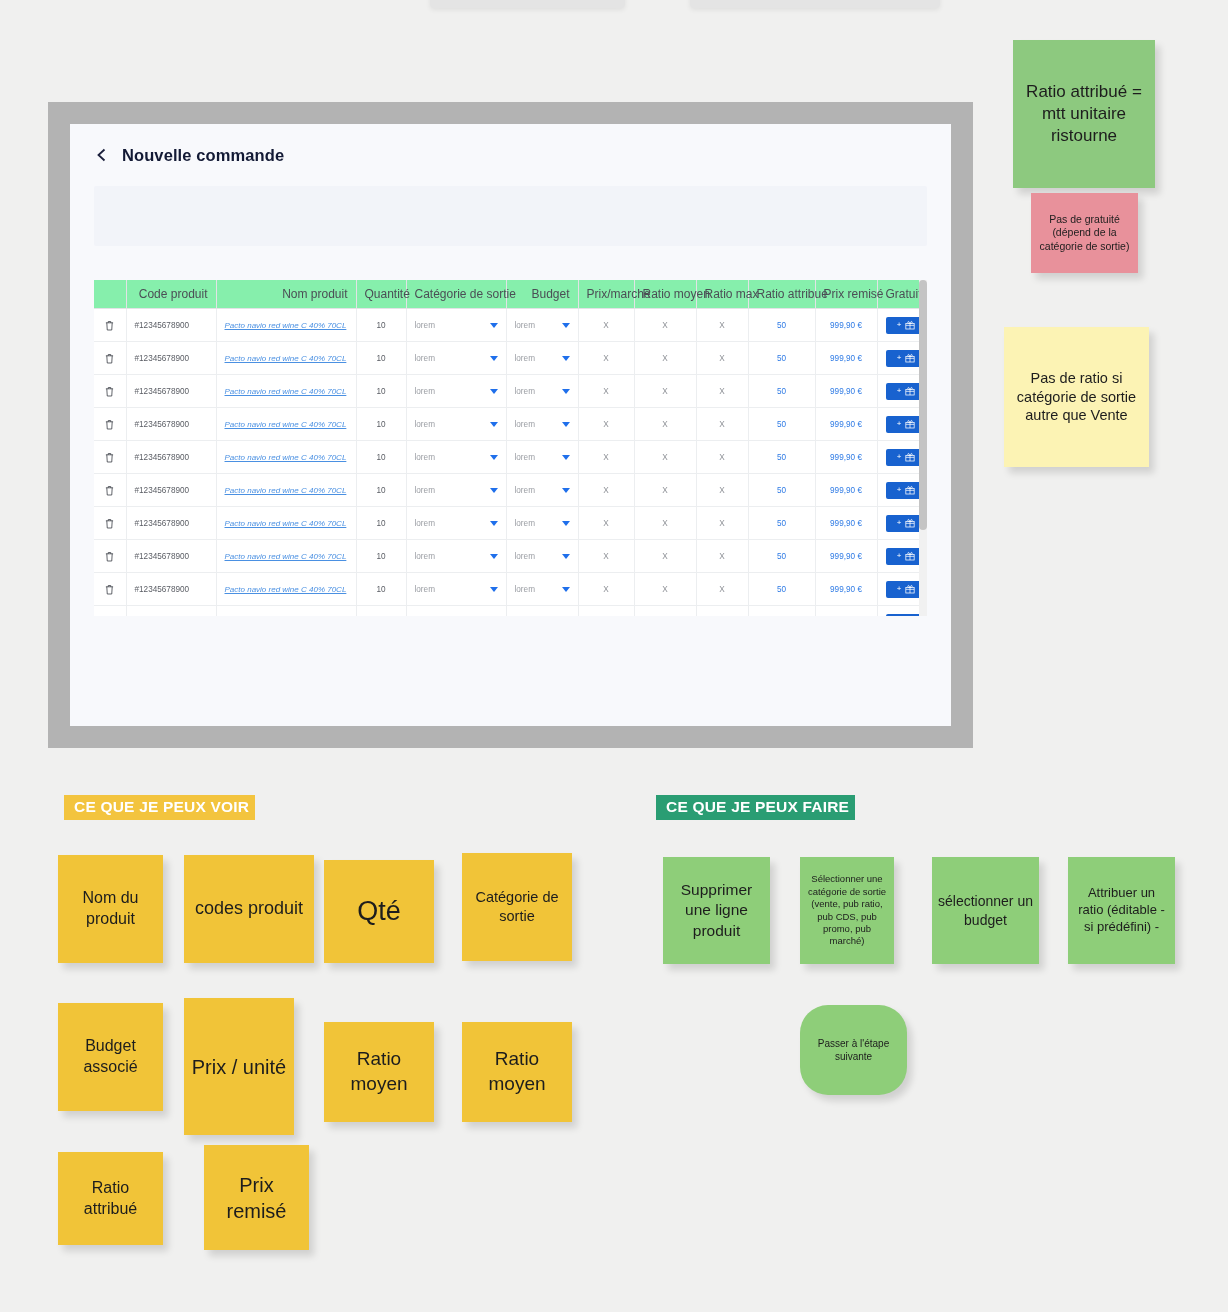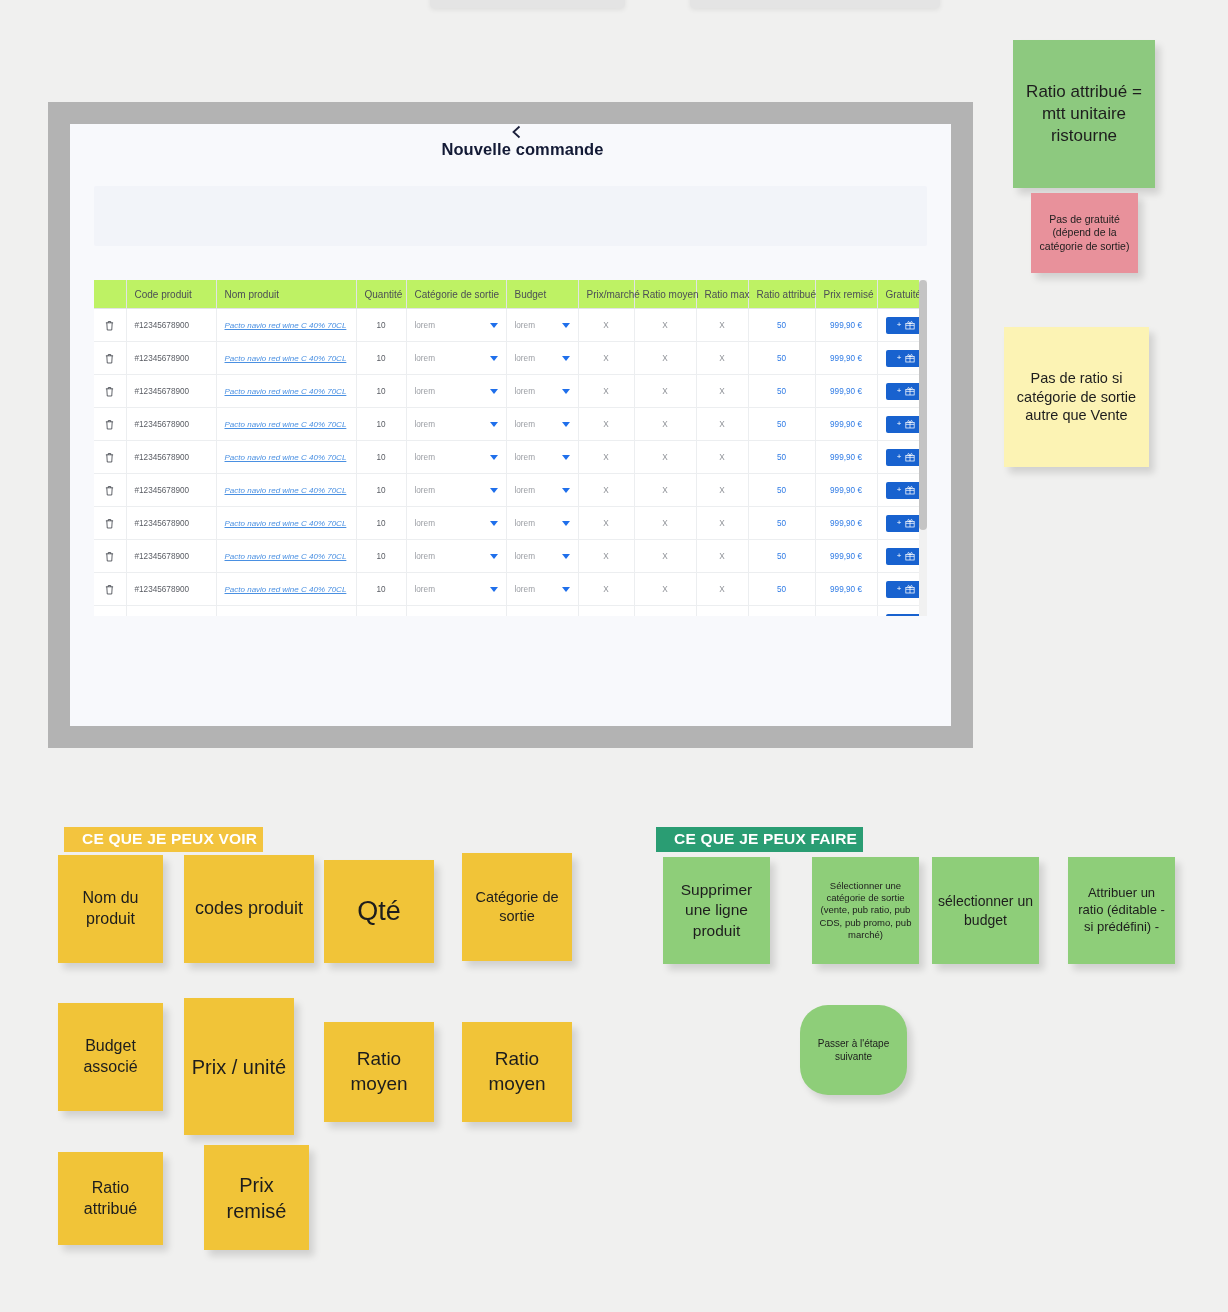--- a/index.html
+++ b/index.html
@@ -22,21 +22,21 @@
     background:#b3b3b3;
   }
   #mock-card{
     position:absolute;left:22px;top:22px;width:881px;height:602px;
     background:#f8f9fc;
     overflow:hidden;
   }
 
   
   #card-header{
-    height:62px;display:flex;align-items:center;padding-left:24px;flex-direction:column;
+    height:62px;display:flex;align-items:center;padding-left:24px;
   }
   #back-icon{
     width:16px;height:16px;margin-right:12px;color:#1b1f3b;flex:0 0 auto;
   }
   #page-title{
     font-size:16.5px;font-weight:bold;color:#131a35;letter-spacing:.1px;
   }
 
   
   #placeholder-band{
@@ -46,27 +46,27 @@
   
   #table-wrap{
     margin:34px 24px 0 24px;position:relative;height:336px;overflow:hidden;
     background:#ffffff;
   }
   table#product-table{
     border-collapse:collapse;width:831px;table-layout:fixed;
     font-size:8.2px;color:#55585f;
   }
   #product-table thead th{
-    background:#bef264;
+    background:#86efac;
     font-weight:normal;
     color:#4b4e55;
-    font-size:10px;
+    font-size:12px;
     height:28px;
     padding:0 8px;
-    text-align:left;
+    text-align:right;
     border-right:1px solid #e2e3e6;
     border-bottom:1px solid #e2e3e6;
     white-space:nowrap;
     vertical-align:middle;
   }
   #product-table thead th:last-child{border-right:none;}
   #product-table tbody td{
     height:32px;
     padding:0 8px;
     border-bottom:1px solid #eceef0;
@@ -145,21 +145,21 @@
   .note-yellow-pale{background:#fcf3b4;}
   .note-green2{background:#8ece79;}
 
   #note-ratio-attribue{left:1013px;top:40px;width:142px;height:148px;font-size:17px;}
   #note-pas-gratuite{left:1031px;top:193px;width:107px;height:80px;font-size:10.5px;}
   #note-pas-ratio{left:1004px;top:327px;width:145px;height:140px;font-size:14.5px;}
 
   
   .section-label{
     position:absolute;color:#ffffff;font-weight:bold;font-size:15.5px;
-    padding:3px 6px 4px 18px;letter-spacing:.2px;margin-top:32px;
+    padding:3px 6px 4px 10px;letter-spacing:.2px;
   }
   #label-voir{left:64px;top:795px;background:#f3c43e;}
   #label-faire{left:656px;top:795px;background:#2a9d73;}
 
   
   .note-y{background:#f1c438;}
   #y1{left:58px;top:855px;width:105px;height:108px;font-size:16px;}
   #y2{left:184px;top:855px;width:130px;height:108px;font-size:18px;}
   #y3{left:324px;top:860px;width:110px;height:103px;font-size:27px;}
   #y4{left:462px;top:853px;width:110px;height:108px;font-size:14.5px;}
@@ -167,21 +167,21 @@
   #y5{left:58px;top:1003px;width:105px;height:108px;font-size:16px;}
   #y6{left:184px;top:998px;width:110px;height:137px;font-size:20px;}
   #y7{left:324px;top:1022px;width:110px;height:100px;font-size:19px;}
   #y8{left:462px;top:1022px;width:110px;height:100px;font-size:19px;}
 
   #y9{left:58px;top:1152px;width:105px;height:93px;font-size:16px;}
   #y10{left:204px;top:1145px;width:105px;height:105px;font-size:20px;}
 
   
   #g1{left:663px;top:857px;width:107px;height:107px;font-size:15.5px;}
-  #g2{left:800px;top:857px;width:107px;height:107px;font-size:9.5px;margin-left:12px;}
+  #g2{left:800px;top:857px;width:94px;height:107px;font-size:9.5px;}
   #g3{left:932px;top:857px;width:107px;height:107px;font-size:14px;}
   #g4{left:1068px;top:857px;width:107px;height:107px;font-size:13px;}
   #g5{left:800px;top:1005px;width:107px;height:90px;font-size:10px;border-radius:28px;}
 </style>
 </head>
 <body>
 
 <div class="ghost-top" id="ghost-a"></div>
 <div class="ghost-top" id="ghost-b"></div>
 

